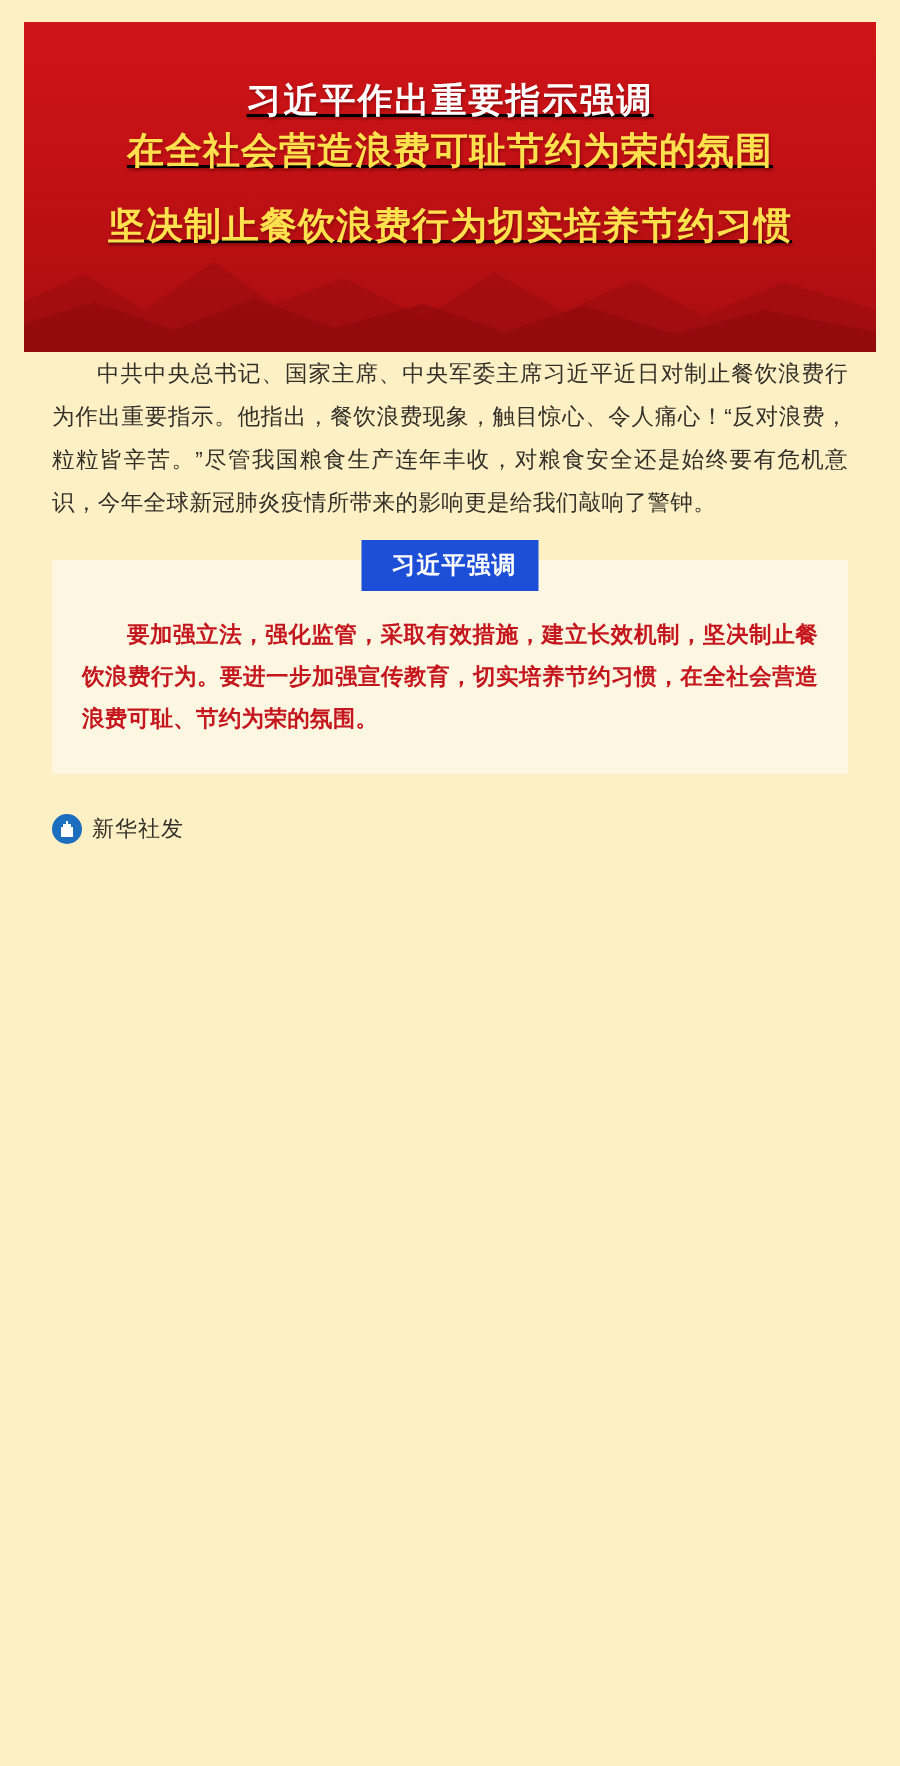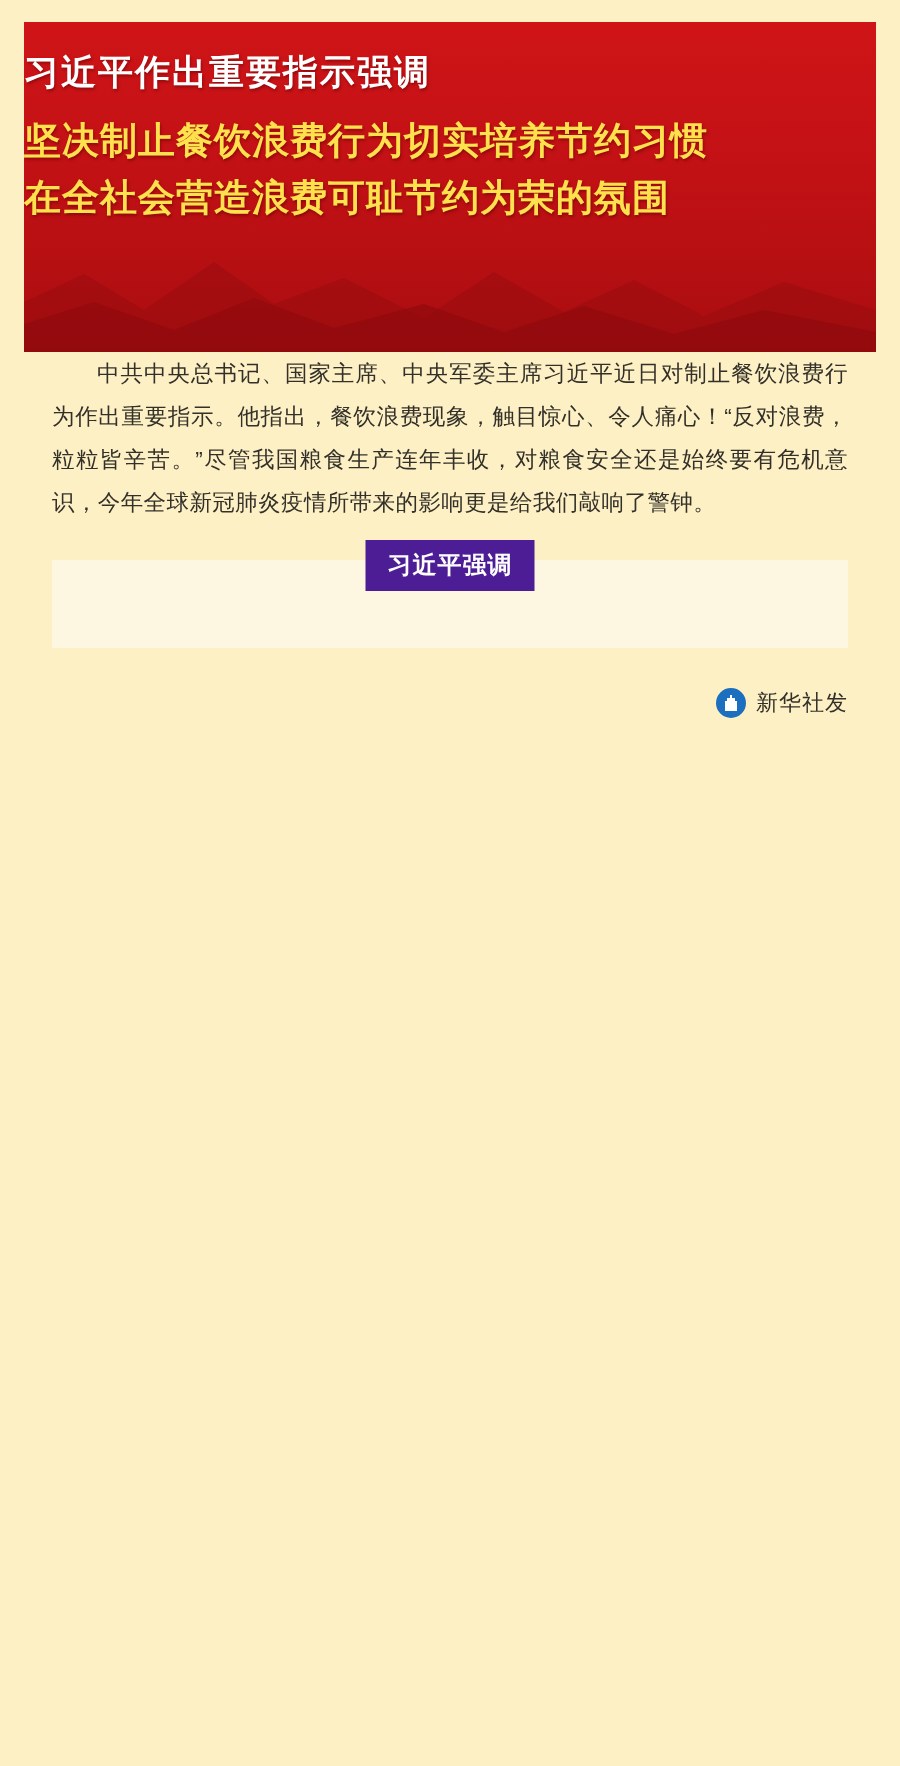--- a/index.html
+++ b/index.html
@@ -34,21 +34,23 @@
     position: absolute;
     left: 0;
     right: 0;
     bottom: 0;
     height: 120px;
     opacity: 0.55;
   }
   .banner-inner {
     position: relative;
     z-index: 3;
-    padding-top: 28px;
+    text-align: center;
+    padding-top: 56px;
+    text-decoration: underline;
   }
   .banner-title-1 {
     color: #ffffff;
     font-size: 35px;
     font-weight: bold;
     letter-spacing: 2px;
     line-height: 1.25;
     text-shadow: 1px 2px 3px rgba(80,0,0,0.45);
   }
   .banner-title-2 {
@@ -83,42 +85,42 @@
     margin: 36px 0 40px 0;
     background: #fdf6e0;
     padding: 54px 30px 34px 30px;
     box-sizing: border-box;
   }
   .emphasis-label {
     position: absolute;
     top: -20px;
     left: 50%;
     transform: translateX(-50%);
-    background: #4c1d95;
+    background: #1d4ed8;
     color: #ffffff;
     font-size: 24px;
     font-weight: bold;
     letter-spacing: 1px;
-    padding: 9px 22px 10px 22px;
+    padding: 9px 22px 10px 30px;
     white-space: nowrap;
   }
   .emphasis-text {
     color: #c4161c;
     font-size: 22.5px;
     font-weight: bold;
     line-height: 42px;
     text-indent: 2em;
     text-align: justify;
     letter-spacing: 0.3px;
     margin: 0;
   }
   
   .footer {
     margin-top: 34px;
-    text-align: right;
+    text-align: left;
     padding-bottom: 30px;
   }
   .footer-inner {
     display: inline-flex;
     align-items: center;
     gap: 10px;
   }
   .footer-logo {
     width: 30px;
     height: 30px;
@@ -139,31 +141,32 @@
 
 <div class="page">
 
   <div class="banner">
     <svg class="mountains" viewBox="0 0 852 120" preserveAspectRatio="none">
       <path d="M0,120 L0,70 L60,42 L120,78 L190,30 L250,72 L320,46 L400,86 L470,40 L540,80 L610,48 L680,84 L760,50 L852,78 L852,120 Z" fill="#8f0b0e" opacity="0.7"></path>
       <path d="M0,120 L0,92 L70,70 L150,98 L230,66 L310,96 L400,72 L480,100 L560,74 L650,102 L740,78 L852,100 L852,120 Z" fill="#7d080b" opacity="0.8"></path>
     </svg>
     <div class="banner-inner">
       <div class="banner-title-1">习近平作出重要指示强调</div>
+      <div class="banner-title-2" style="margin-top:0;">在全社会营造浪费可耻节约为荣的氛围</div>
       <div class="banner-title-2">坚决制止餐饮浪费行为切实培养节约习惯</div>
-      <div class="banner-title-2" style="margin-top:0;">在全社会营造浪费可耻节约为荣的氛围</div>
     </div>
   </div>
 
   <div class="body-wrap">
 
     <p class="para para-first">中共中央总书记、国家主席、中央军委主席习近平近日对制止餐饮浪费行为作出重要指示。他指出，餐饮浪费现象，触目惊心、令人痛心！“反对浪费，粒粒皆辛苦。”尽管我国粮食生产连年丰收，对粮食安全还是始终要有危机意识，今年全球新冠肺炎疫情所带来的影响更是给我们敲响了警钟。</p>
 
     <div class="emphasis">
       <div class="emphasis-label">习近平强调</div>
+      <p class="emphasis-text">要加强立法，强化监管，采取有效措施，建立长效机制，坚决制止餐饮浪费行为。要进一步加强宣传教育，切实培养节约习惯，在全社会营造浪费可耻、节约为荣的氛围。</p>
     </div>
 
 
 
     <div class="footer">
       <div class="footer-inner">
         <span class="footer-logo">
           <svg width="20" height="20" viewBox="0 0 20 20">
             <rect x="4" y="8" width="12" height="8" fill="#ffffff"></rect>
             <rect x="6" y="5" width="8" height="3" fill="#ffffff"></rect>

